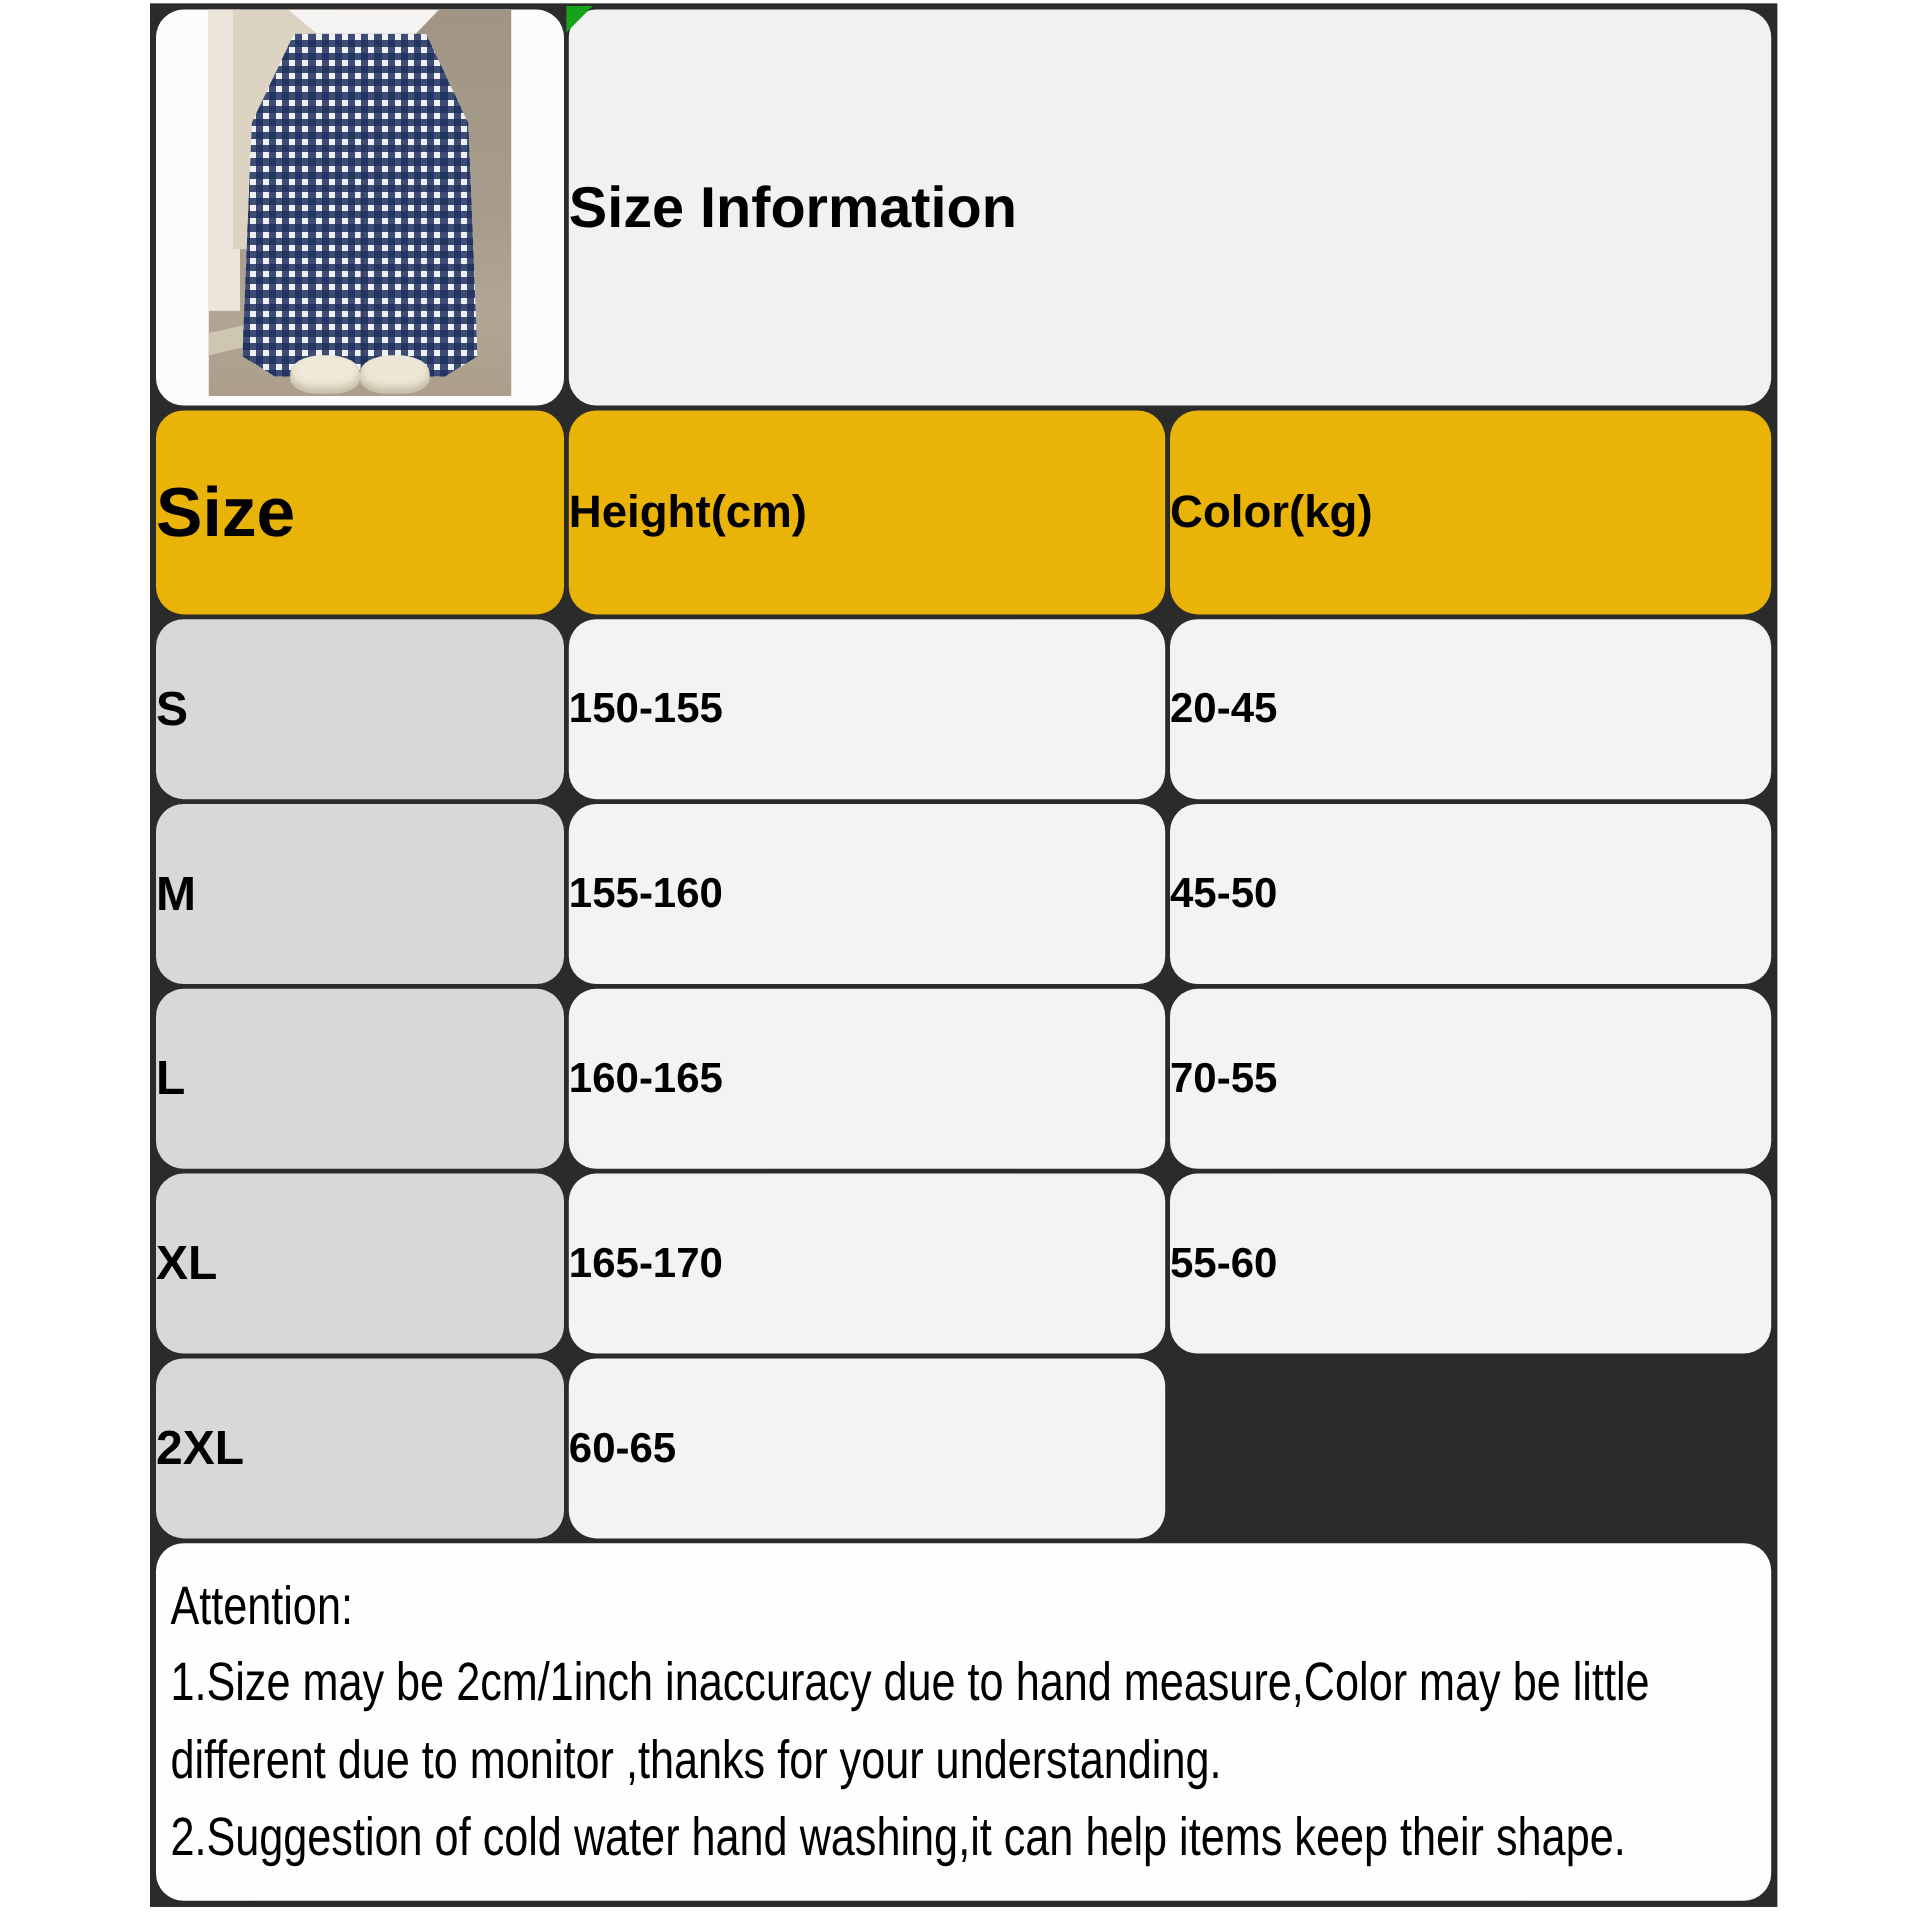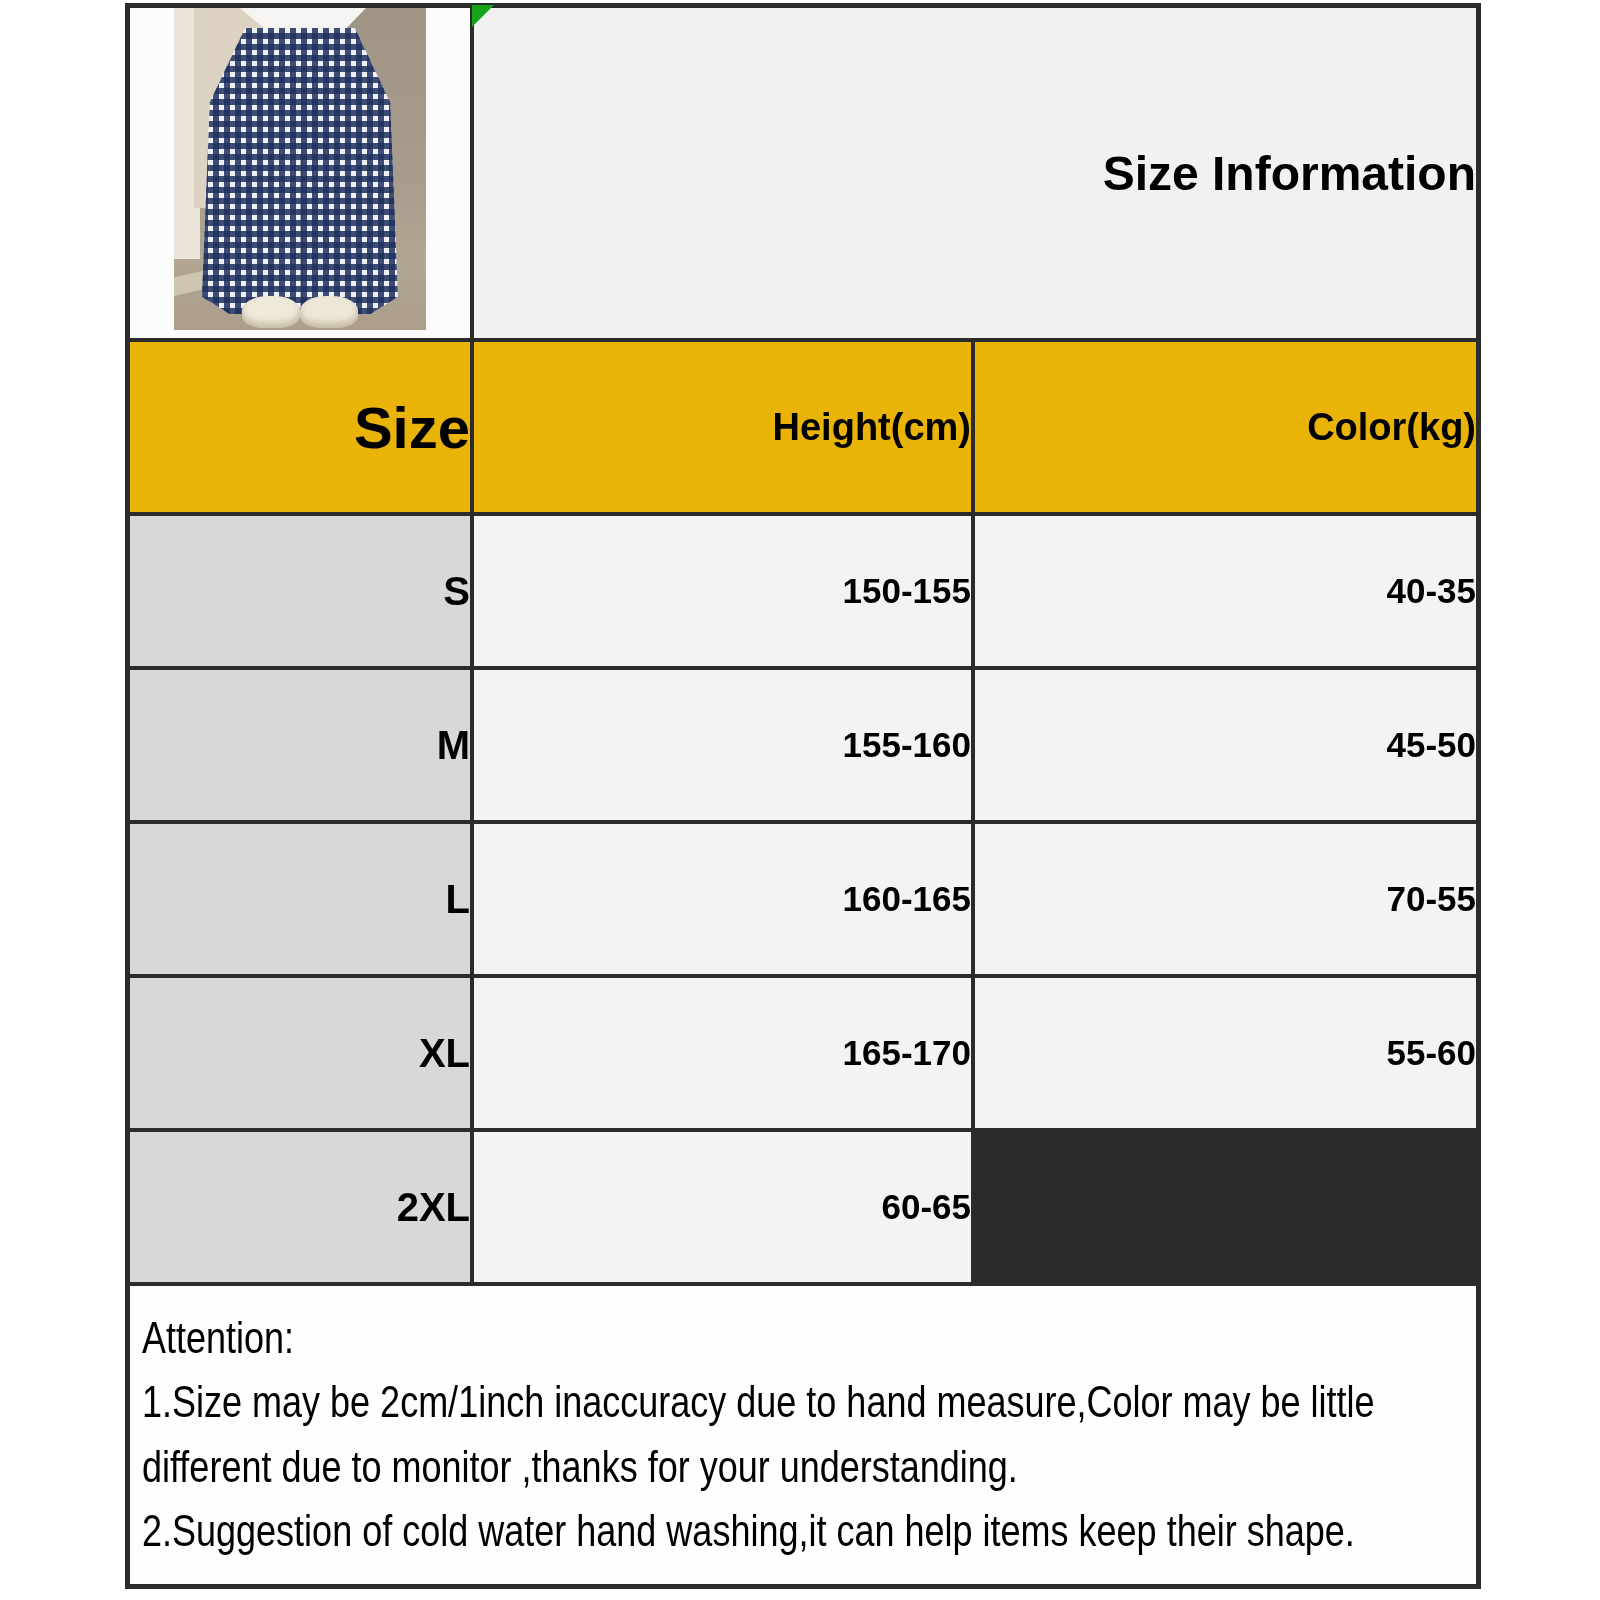--- a/index.html
+++ b/index.html
@@ -10,21 +10,21 @@
   
   .tbl{
     position:absolute;left:125px;top:3px;
     display:grid;
     grid-template-columns:340px 497px 501px;
     grid-template-rows:330px 170px 150px 150px 150px 150px 150px 298px;
     gap:4px;
     background:#2b2b2b;
     border:5px solid #2b2b2b;
   }
-  .cell{display:flex;align-items:center;justify-content:flex-end;position:relative;}
+  .cell{display:flex;align-items:center;justify-content:flex-start;position:relative;border-radius:23px;}
   .photo-cell{background:#fcfcfc;align-items:flex-start;}
   .info-cell{background:#f1f1f1;grid-column:2 / -1;}
   .hdr{background:#eab308;font-weight:700;}
   .hdr-size{font-size:58px;}
   .hdr-col{font-size:38px;}
   .rowlabel{background:#d8d8d8;font-weight:700;font-size:40px;}
   .datacell{background:#f3f3f3;font-weight:700;font-size:35px;}
   .info-title{font-size:48px;font-weight:700;}
   .corner-flag{
     position:absolute;left:-2px;top:-3px;width:0;height:0;
@@ -85,21 +85,21 @@
       <div class="corner-flag"></div>
       <span class="info-title">Size Information</span>
     </div>
 
     <div class="cell hdr hdr-size">Size</div>
     <div class="cell hdr hdr-col">Height(cm)</div>
     <div class="cell hdr hdr-col">Color(kg)</div>
 
     <div class="cell rowlabel">S</div>
     <div class="cell datacell">150-155</div>
-    <div class="cell datacell">40-35</div>
+    <div class="cell datacell">20-45</div>
 
     <div class="cell rowlabel">M</div>
     <div class="cell datacell">155-160</div>
     <div class="cell datacell">45-50</div>
 
     <div class="cell rowlabel">L</div>
     <div class="cell datacell">160-165</div>
     <div class="cell datacell">70-55</div>
 
     <div class="cell rowlabel">XL</div>

